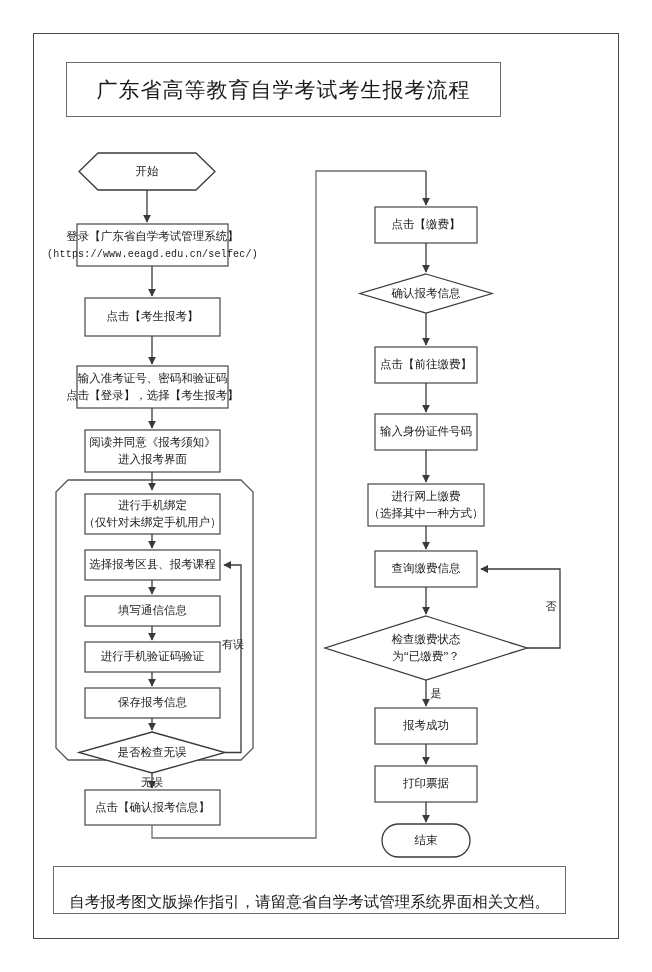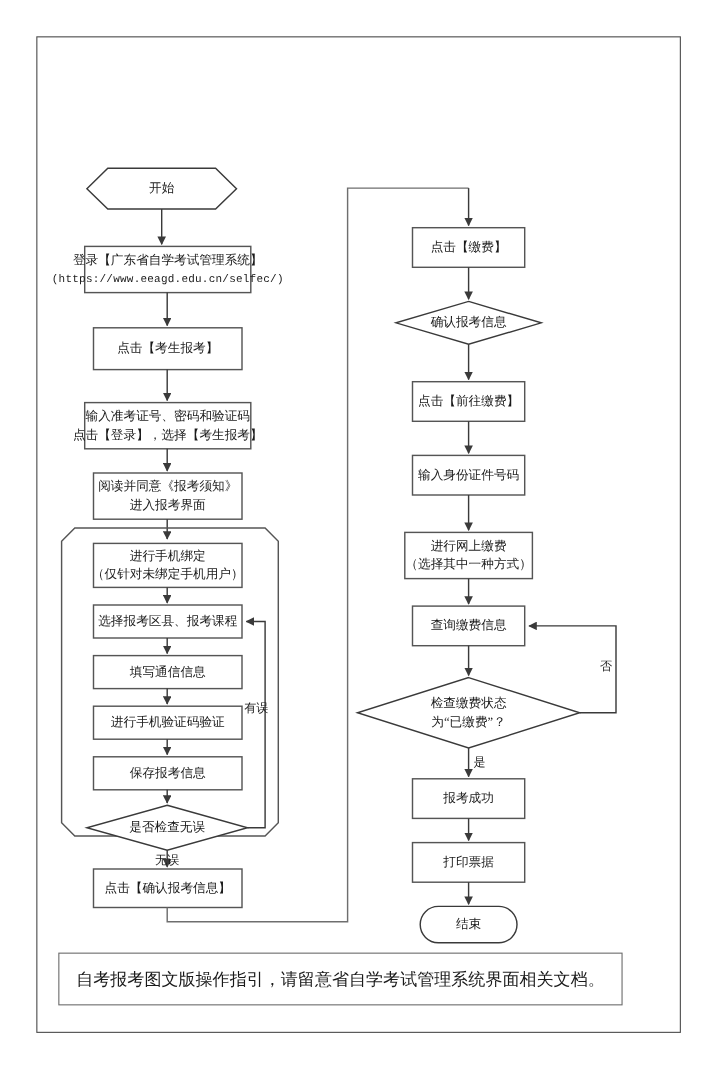--- a/index.html
+++ b/index.html
@@ -47,21 +47,21 @@
   
   #footer-box {
     position: absolute;
     left: 53px;
     top: 866px;
     width: 513px;
     height: 48px;
     border: 1.5px solid #6b6b6b;
     box-sizing: border-box;
     display: flex;
-    align-items: center;
+    align-items: flex-end;
     justify-content: center;
   }
   #footer-box .footer-text {
     font-size: 15.5px;
     color: #1a1a1a;
     white-space: nowrap;
   }
   
   #flow-svg {
     position: absolute;
@@ -115,20 +115,23 @@
     dominant-baseline: middle;
   }
 </style>
 </head>
 <body>
 
 <div id="page">
 
   <div id="outer-frame"></div>
 
+  <div id="title-box">
+    <span class="title-text">广东省高等教育自学考试考生报考流程</span>
+  </div>
 
   <svg id="flow-svg" viewBox="0 0 652 972">
     <defs>
       <marker id="arrow" viewBox="0 0 10 10" refX="9" refY="5" markerWidth="6" markerHeight="6" orient="auto-start-reverse">
         <path d="M 0 0 L 10 5 L 0 10 z" fill="#3a3a3a"></path>
       </marker>
     </defs>
 
     <g>
       <polygon class="node-shape" points="98,153 196,153 215,171.5 196,190 98,190 79,171.5"></polygon>

